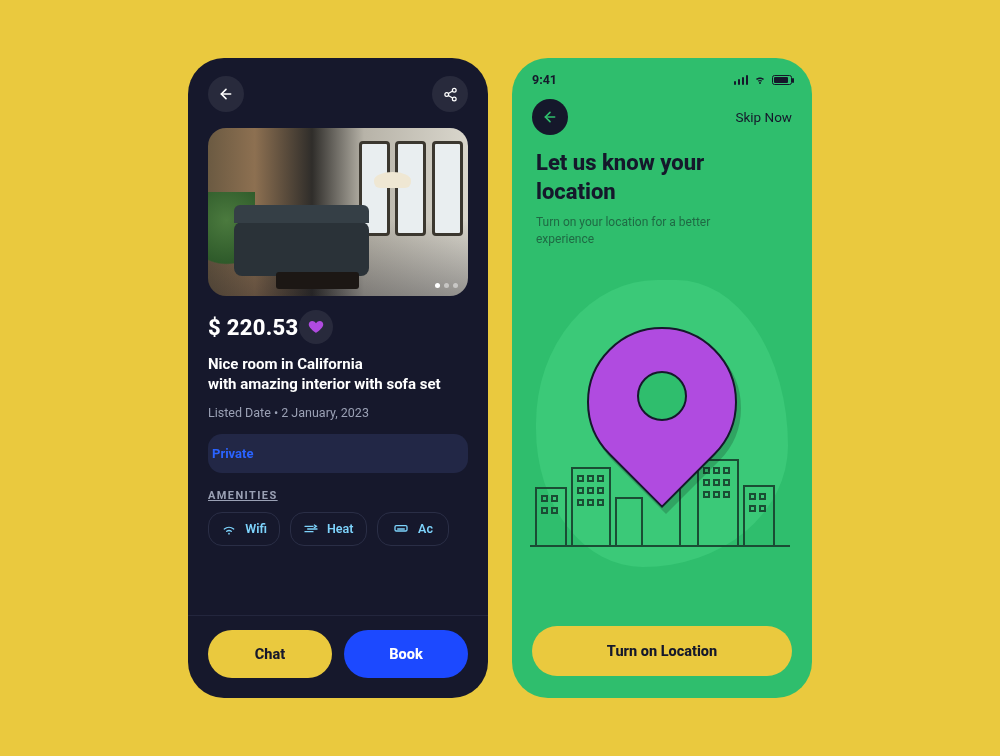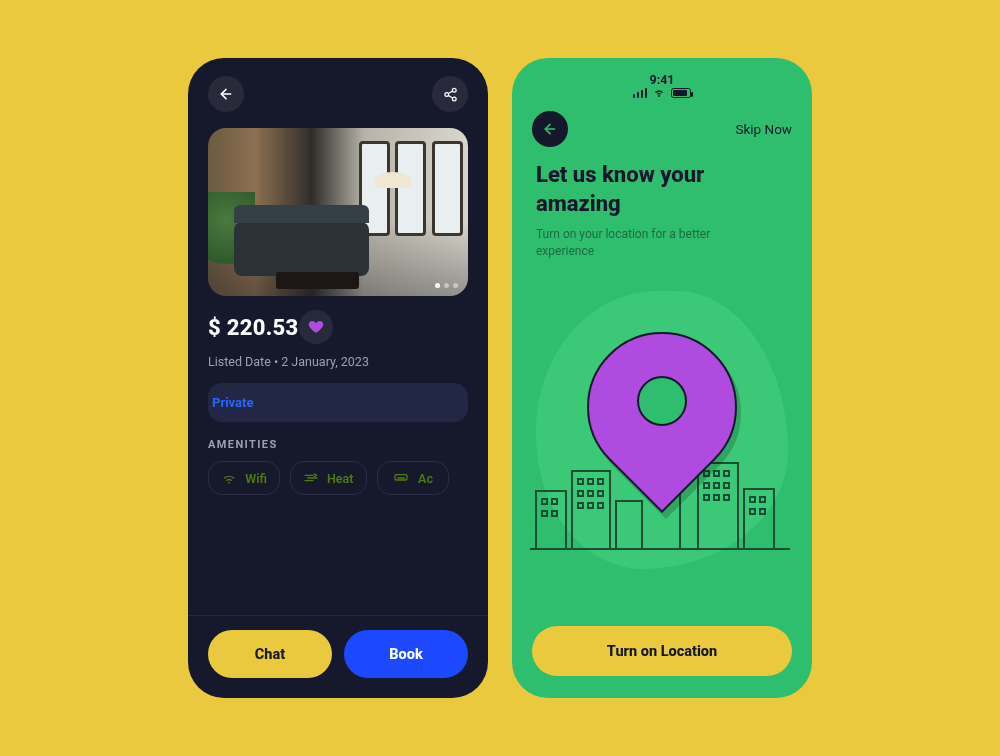--- a/index.html
+++ b/index.html
@@ -83,47 +83,47 @@
     background: rgba(255,255,255,0.08);
     display: flex; align-items: center; justify-content: center;
   }
   .title { font-size: 15px; font-weight: 700; line-height: 1.35; margin-bottom: 10px; }
   .listed { font-size: 12.5px; color: #9aa0b4; margin-bottom: 14px; }
   .private-pill {
     background: #222746; color: #2a63ff; font-weight: 700; font-size: 13px;
     padding: 12px 4px; border-radius: 14px; margin-bottom: 16px;
   }
   .section-label {
-    font-size: 11px; letter-spacing: 1.4px; color: #9aa0b4; font-weight: 700; margin-bottom: 10px;
+    font-size: 11px; letter-spacing: 1.4px; color: #9aa0b4; font-weight: 700; margin-bottom: 10px; text-decoration: underline;
   }
   .amen-row { display: flex; gap: 10px; margin-bottom: 12px; }
   .amen {
     border: 1px solid #2a2e46; border-radius: 14px;
     padding: 8px 12px; display: flex; align-items: center; gap: 8px;
-    font-size: 12.5px; font-weight: 600; color: #4d7c0f;
+    font-size: 12.5px; font-weight: 600; color: #7dd3fc;
     min-width: 72px; justify-content: center;
   }
   .p1-footer {
     margin-top: auto; padding: 14px 20px 20px 20px;
     display: flex; gap: 12px;
     border-top: 1px solid #23263d;
   }
   .btn {
     flex: 1; height: 48px; border-radius: 26px;
     display: flex; align-items: center; justify-content: center;
     font-weight: 800; font-size: 14.5px;
   }
   .btn.chat { background: #eac93e; color: #16182c; }
   .btn.book { background: #1c49ff; color: #fff; }
 
   
   .phone.green { background: #2fbe6d; color: #15182b; }
   .p2-status {
     display: flex; justify-content: space-between; align-items: center;
-    padding: 14px 20px 4px 20px; font-size: 12.5px; font-weight: 700; flex-direction: column;
+    padding: 14px 20px 4px 20px; font-size: 12.5px; font-weight: 700;
   }
   .status-icons { display: flex; gap: 5px; align-items: center; }
   .bars { display: flex; gap: 1.5px; align-items: flex-end; }
   .bars span { width: 2.5px; background: #15182b; border-radius: 1px; }
   .bars span:nth-child(1){height:4px}.bars span:nth-child(2){height:6px}
   .bars span:nth-child(3){height:8px}.bars span:nth-child(4){height:10px}
   .battery {
     width: 20px; height: 10px; border: 1.5px solid #15182b; border-radius: 2.5px; position: relative;
   }
   .battery::before { content:""; position:absolute; left:1px; top:1px; bottom:1px; width:14px; background:#15182b; border-radius:1px; }
@@ -210,20 +210,24 @@
   <div class="p1-body">
     <div class="price-row">
       <div class="price">$ 220.53</div>
       <div class="heart-btn">
         <svg width="16" height="16" viewBox="0 0 24 24" fill="#b04be0">
             <path d="M12 21s-7.5-4.9-10-9.6C-0.3 7 2.3 3 6.3 3c2.3 0 4 1.3 5.7 3.4C13.7 4.3 15.4 3 17.7 3 21.7 3 24.3 7 22 11.4 19.5 16.1 12 21 12 21z"></path>
           </svg>
       </div>
     </div>
 
+    <div class="title">
+      <span>Nice room in California</span><br>
+      <span>with amazing interior with sofa set</span>
+    </div>
 
     <div class="listed">
       <span>Listed Date</span><span> • </span><span>2 January, 2023</span>
     </div>
 
     <div class="private-pill">
       <span>Private</span>
     </div>
 
     <div class="section-label">AMENITIES</div>
@@ -291,21 +295,21 @@
           <polyline points="12 19 5 12 12 5"></polyline>
         </svg>
     </div>
     <div class="skip">
       <span>Skip Now</span>
     </div>
   </div>
 
   <div class="p2-heading">
     <span>Let us know your</span><br>
-    <span>amazing</span>
+    <span>location</span>
   </div>
   <div class="p2-sub">
     <span>Turn on your location for a better</span><br>
     <span>experience</span>
   </div>
 
   <div class="p2-illus">
     <div class="blob"></div>
 
     <svg class="skyline" viewBox="0 0 260 110" fill="none" stroke="currentColor" stroke-width="2">

